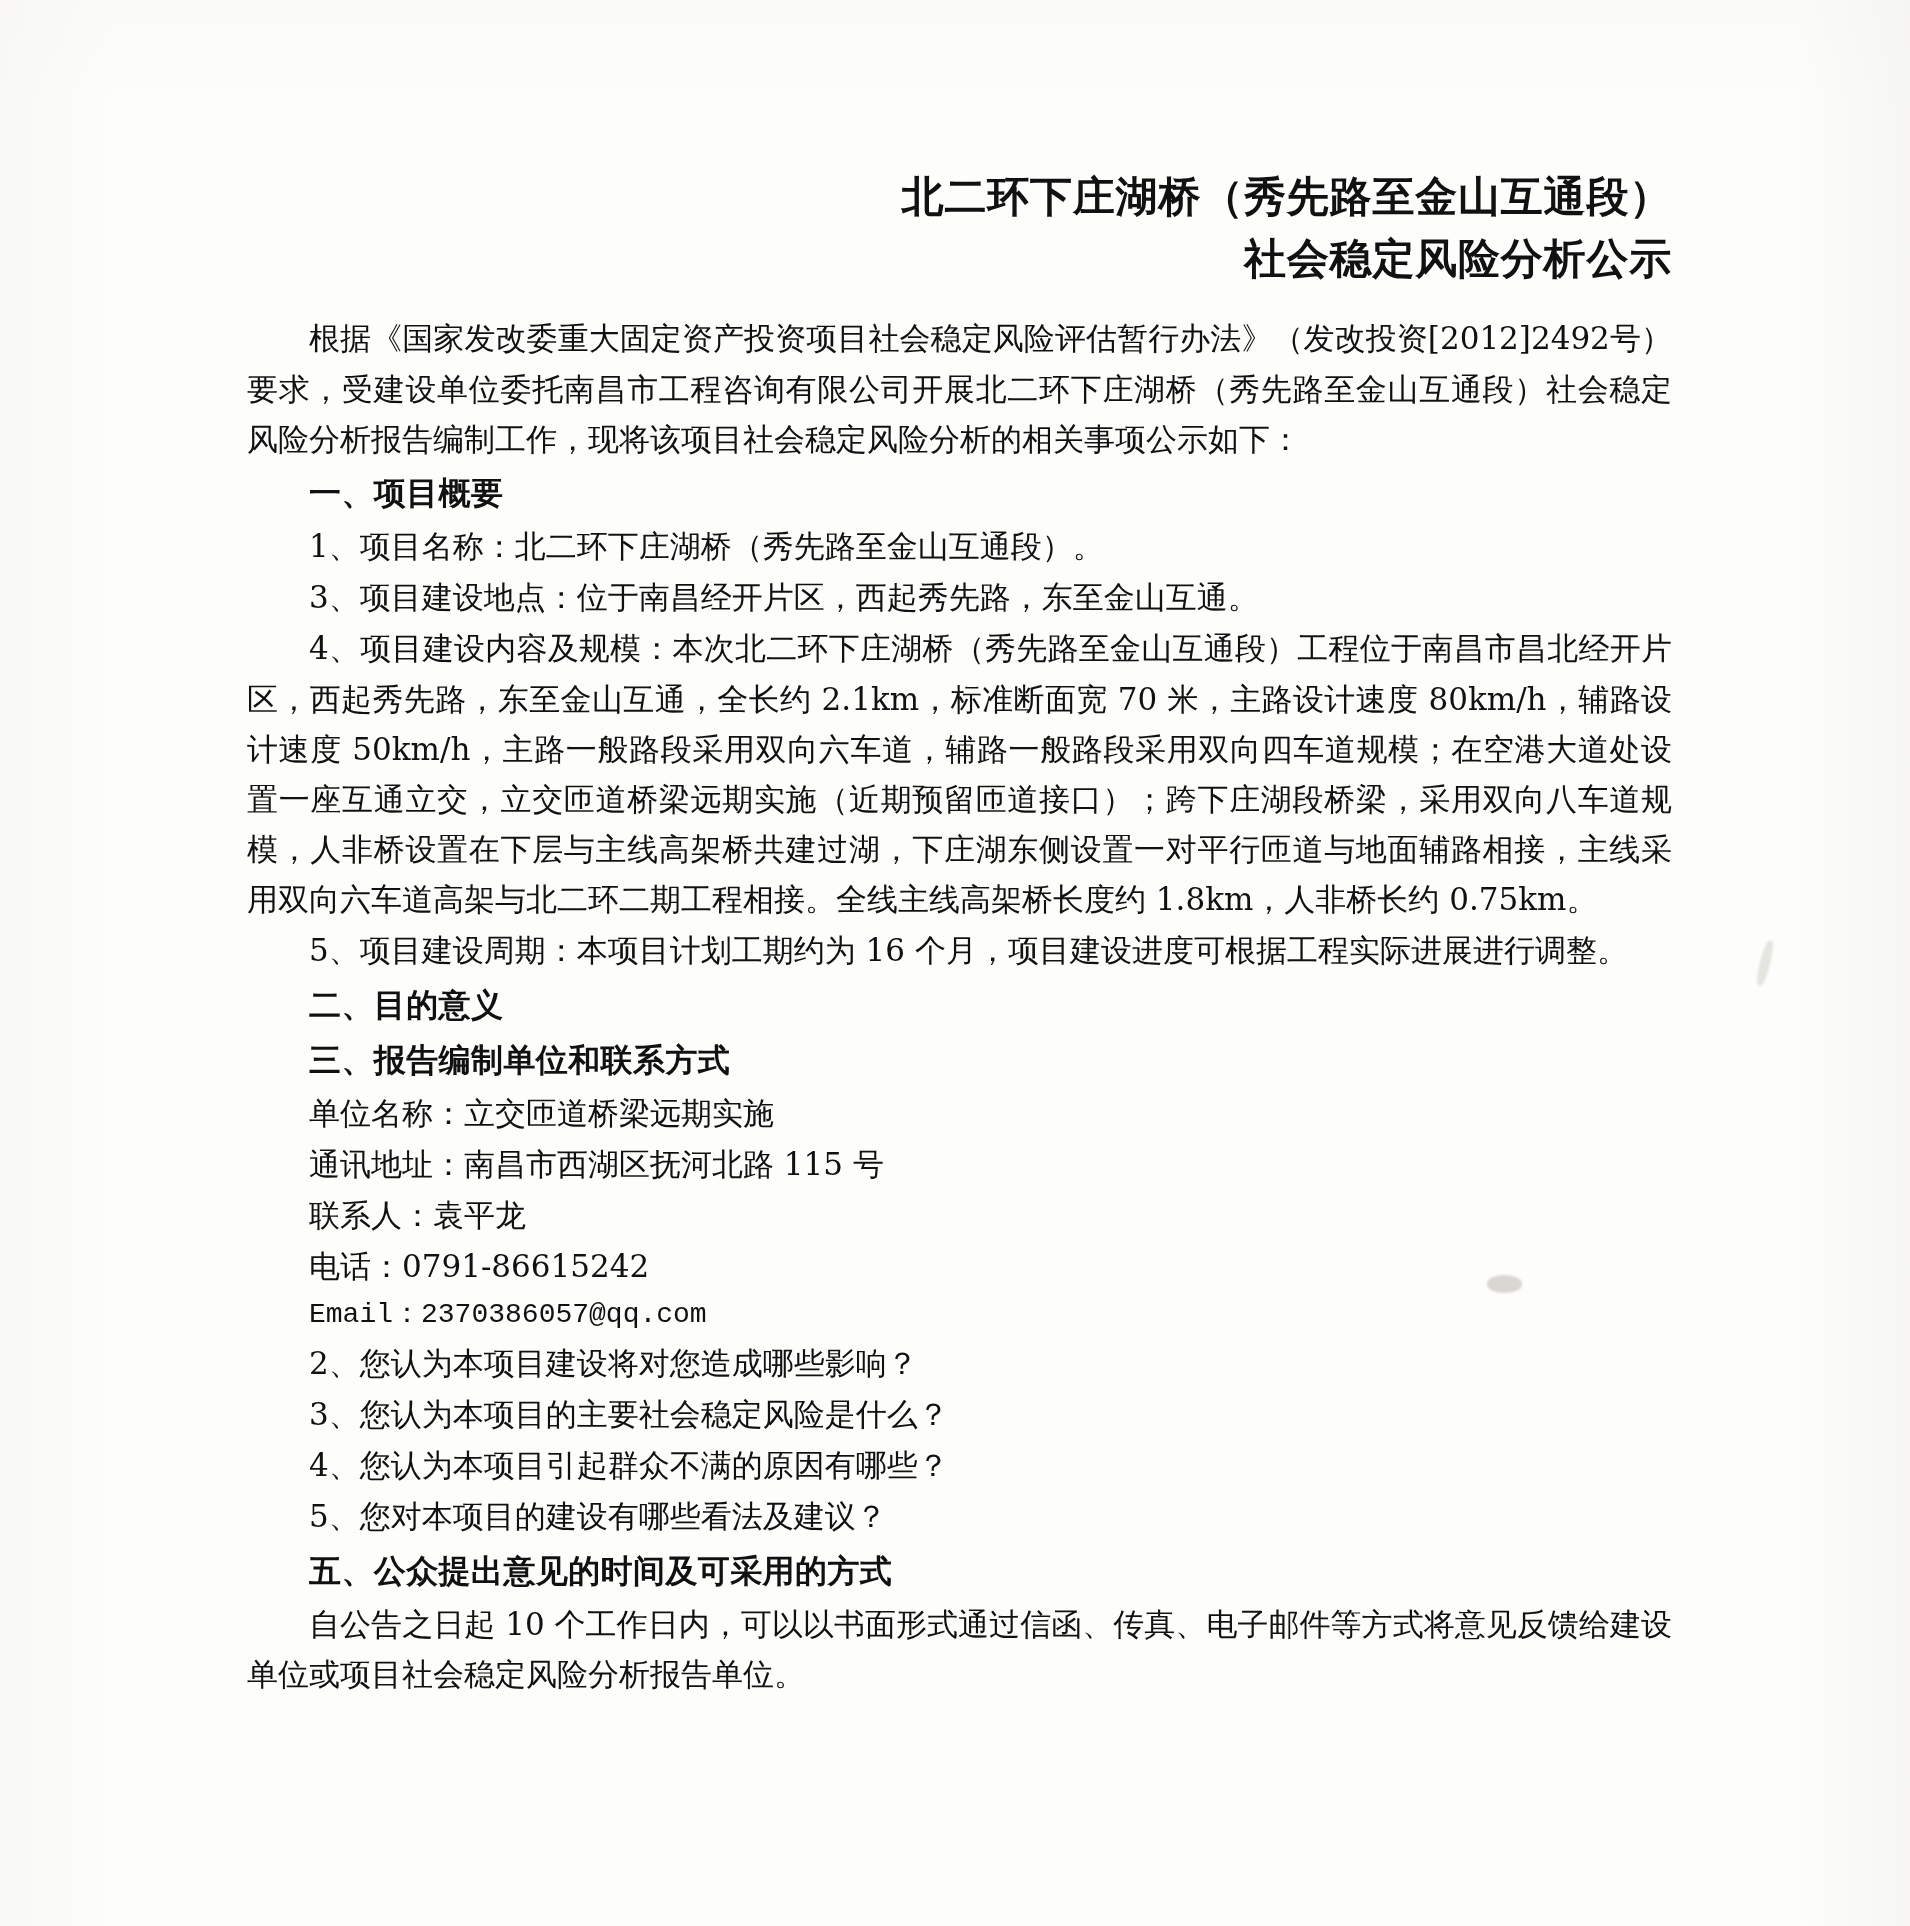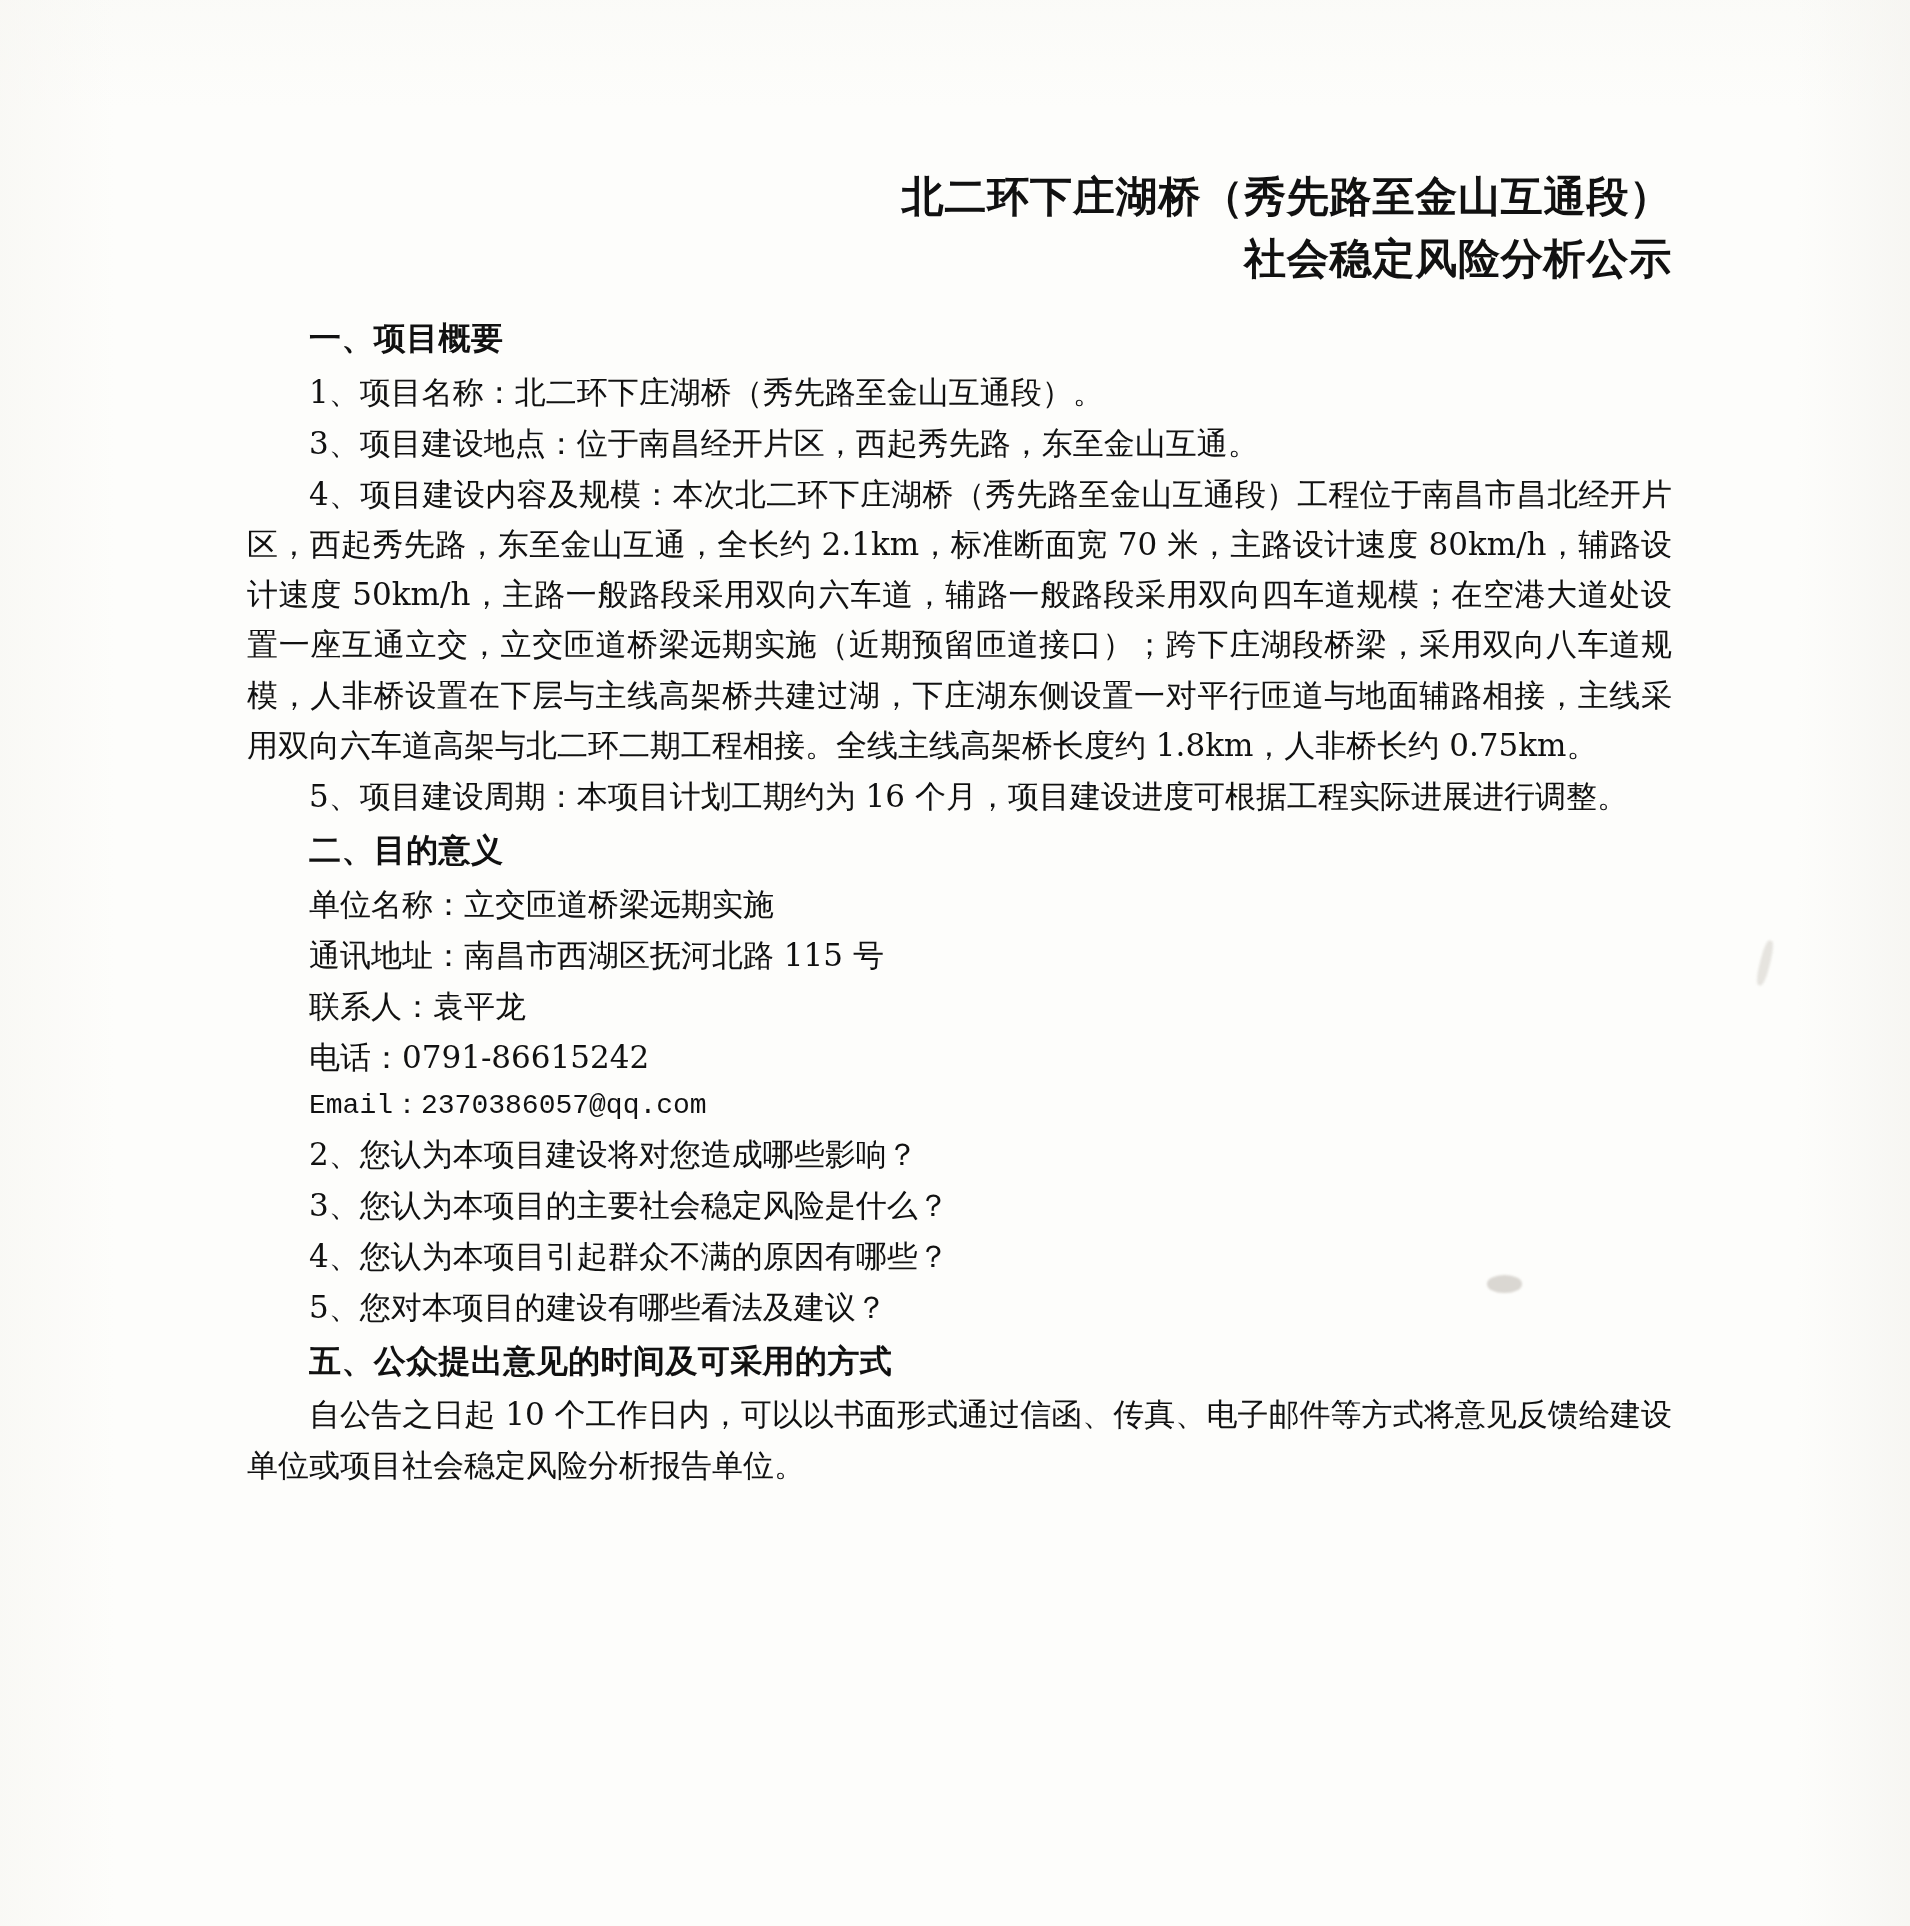--- a/index.html
+++ b/index.html
@@ -110,29 +110,31 @@
 
   <div class="content">
 
     <div class="doc-title">
       <span>北二环下庄湖桥（秀先路至金山互通段）</span>
       <span class="line2">社会稳定风险分析公示</span>
     </div>
 
     <div class="body-block">
 
+      <p class="para">根据《国家发改委重大固定资产投资项目社会稳定风险评估暂行办法》（发改投资[2012]2492号）要求，受建设单位委托南昌市工程咨询有限公司开展北二环下庄湖桥（秀先路至金山互通段）社会稳定风险分析报告编制工作，现将该项目社会稳定风险分析的相关事项公示如下：</p>
 
       <h2 class="section">一、项目概要</h2>
       <p class="item">1、项目名称：北二环下庄湖桥（秀先路至金山互通段）。</p>
       <p class="item">3、项目建设地点：位于南昌经开片区，西起秀先路，东至金山互通。</p>
       <p class="item">4、项目建设内容及规模：本次北二环下庄湖桥（秀先路至金山互通段）工程位于南昌市昌北经开片区，西起秀先路，东至金山互通，全长约 2.1km，标准断面宽 70 米，主路设计速度 80km/h，辅路设计速度 50km/h，主路一般路段采用双向六车道，辅路一般路段采用双向四车道规模；在空港大道处设置一座互通立交，立交匝道桥梁远期实施（近期预留匝道接口）；跨下庄湖段桥梁，采用双向八车道规模，人非桥设置在下层与主线高架桥共建过湖，下庄湖东侧设置一对平行匝道与地面辅路相接，主线采用双向六车道高架与北二环二期工程相接。全线主线高架桥长度约 1.8km，人非桥长约 0.75km。</p>
       <p class="item">5、项目建设周期：本项目计划工期约为 16 个月，项目建设进度可根据工程实际进展进行调整。</p>
 
       <h2 class="section">二、目的意义</h2>
 
+      <h2 class="section">三、报告编制单位和联系方式</h2>
       <p class="contact-line">单位名称：立交匝道桥梁远期实施</p>
       <p class="contact-line">通讯地址：南昌市西湖区抚河北路 115 号</p>
       <p class="contact-line">联系人：袁平龙</p>
       <p class="contact-line">电话：0791-86615242</p>
       <p class="contact-line mono">Email：2370386057@qq.com</p>
 
       <p class="item">2、您认为本项目建设将对您造成哪些影响？</p>
       <p class="item">3、您认为本项目的主要社会稳定风险是什么？</p>
       <p class="item">4、您认为本项目引起群众不满的原因有哪些？</p>
       <p class="item">5、您对本项目的建设有哪些看法及建议？</p>

